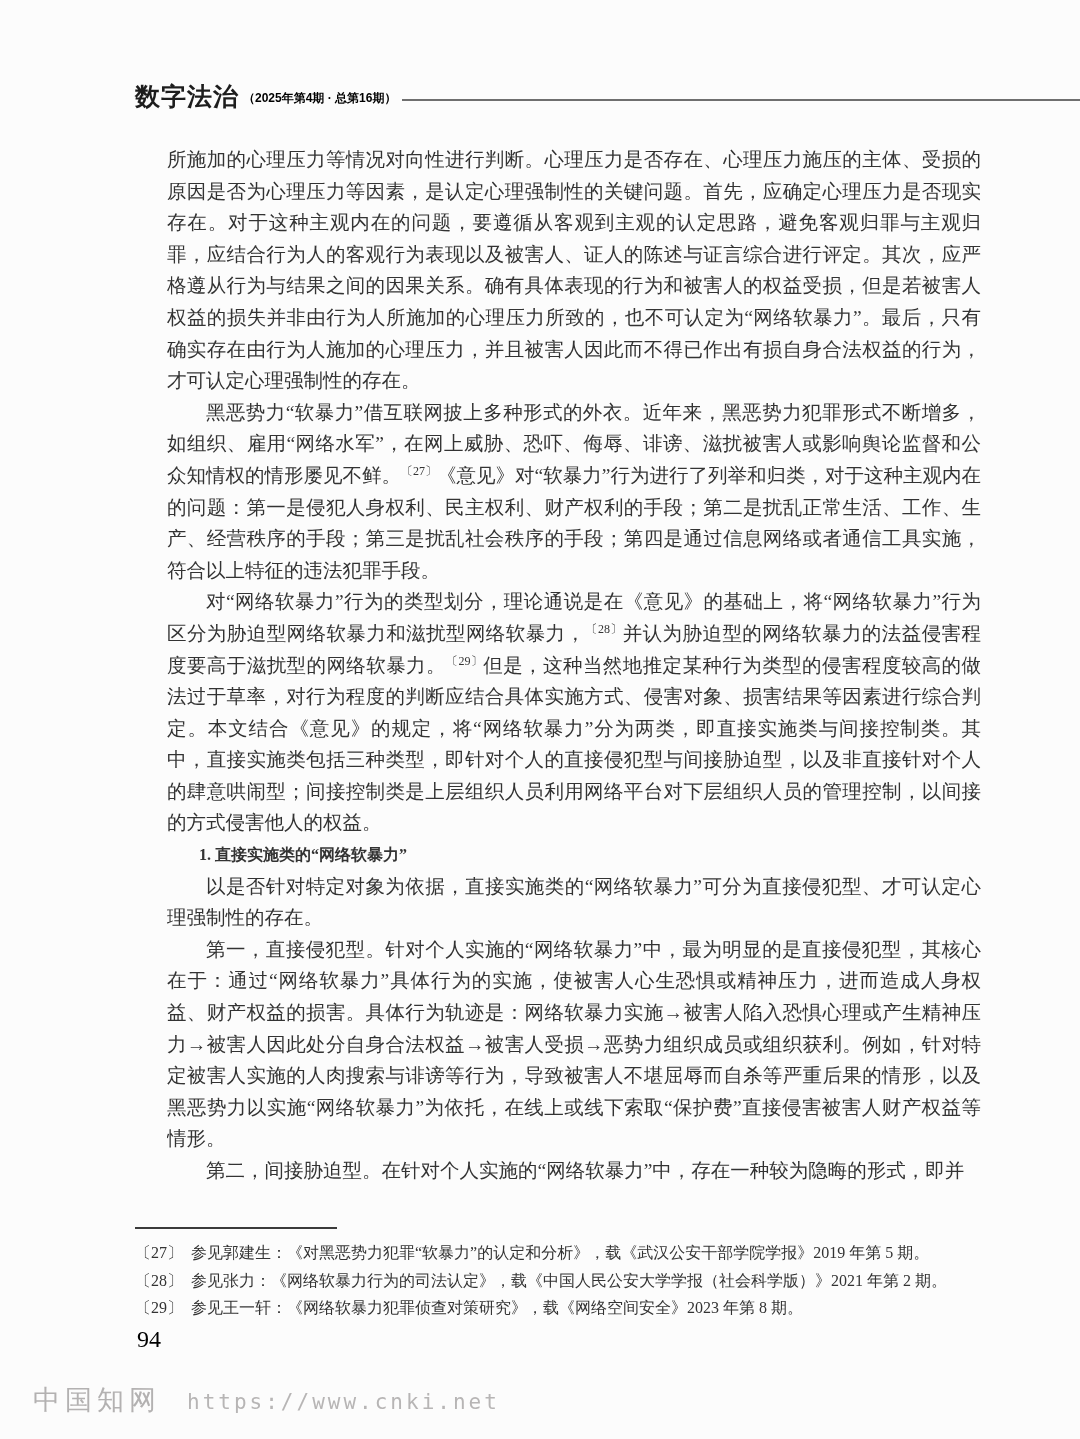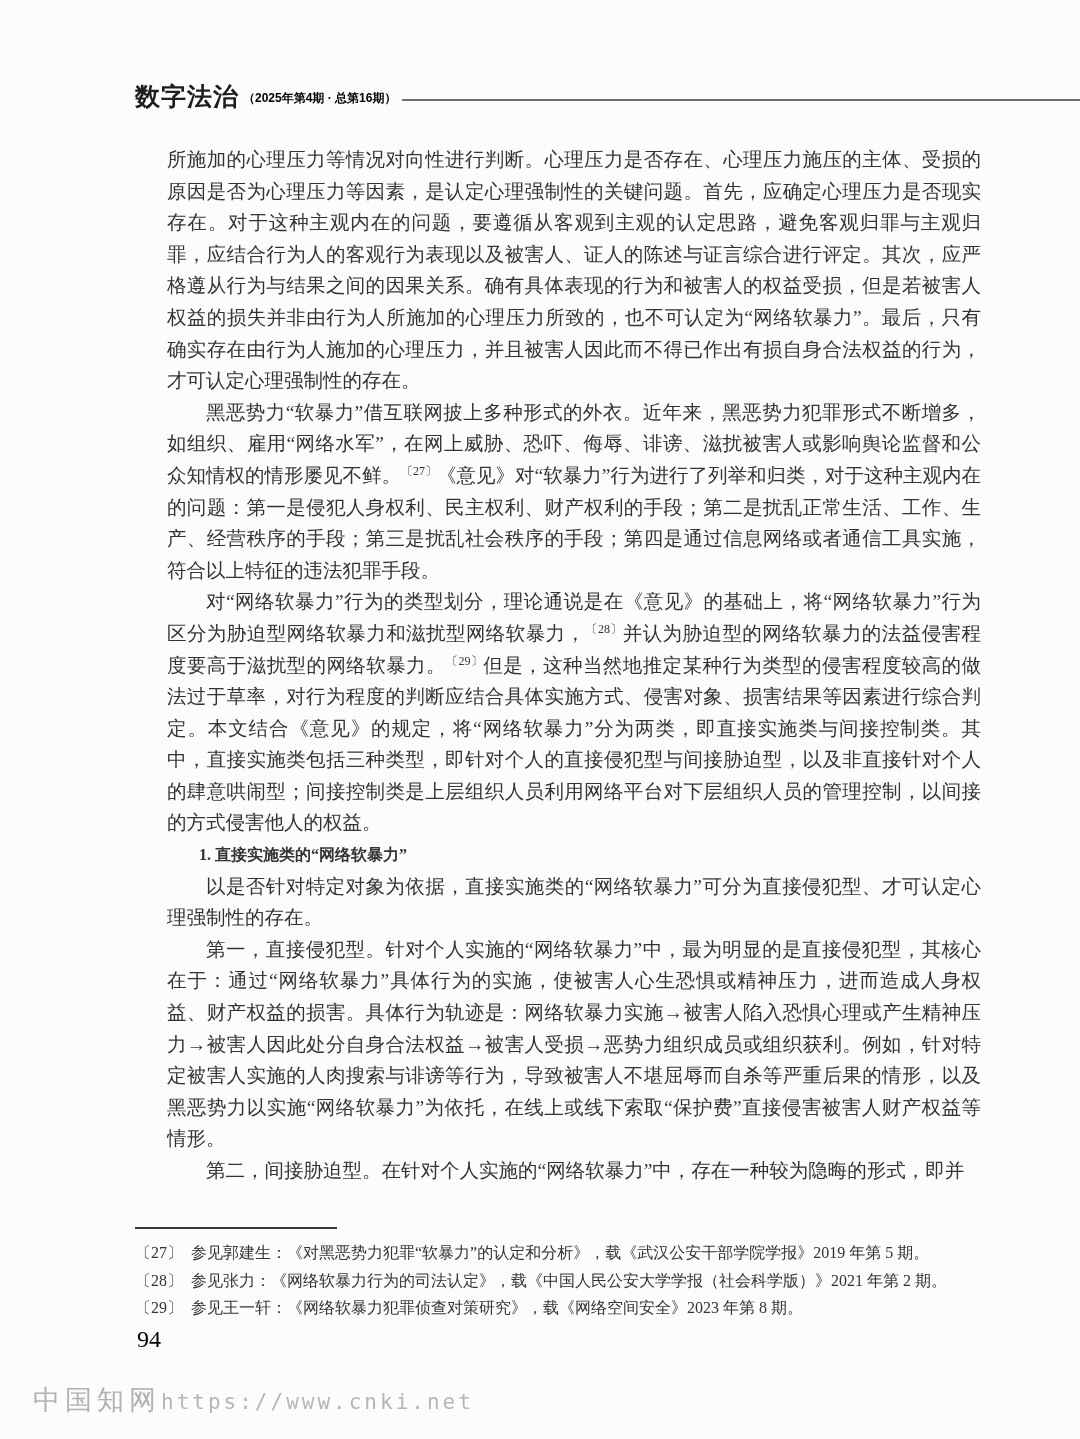--- a/index.html
+++ b/index.html
@@ -144,20 +144,21 @@
     color: #b3b1b1;
   }
   .wm-site {
     font-size: 27px;
     letter-spacing: 5px;
   }
   .wm-url {
     font-family: "DejaVu Sans Mono", "Liberation Mono", monospace;
     font-size: 21px;
     letter-spacing: 3px;
+    margin-left: 26px;
     color: #b7b5b5;
   }
 </style>
 </head>
 <body>
 
 <div class="page">
 
   <header class="page-header">
     <span class="journal-name">数字法治</span>

